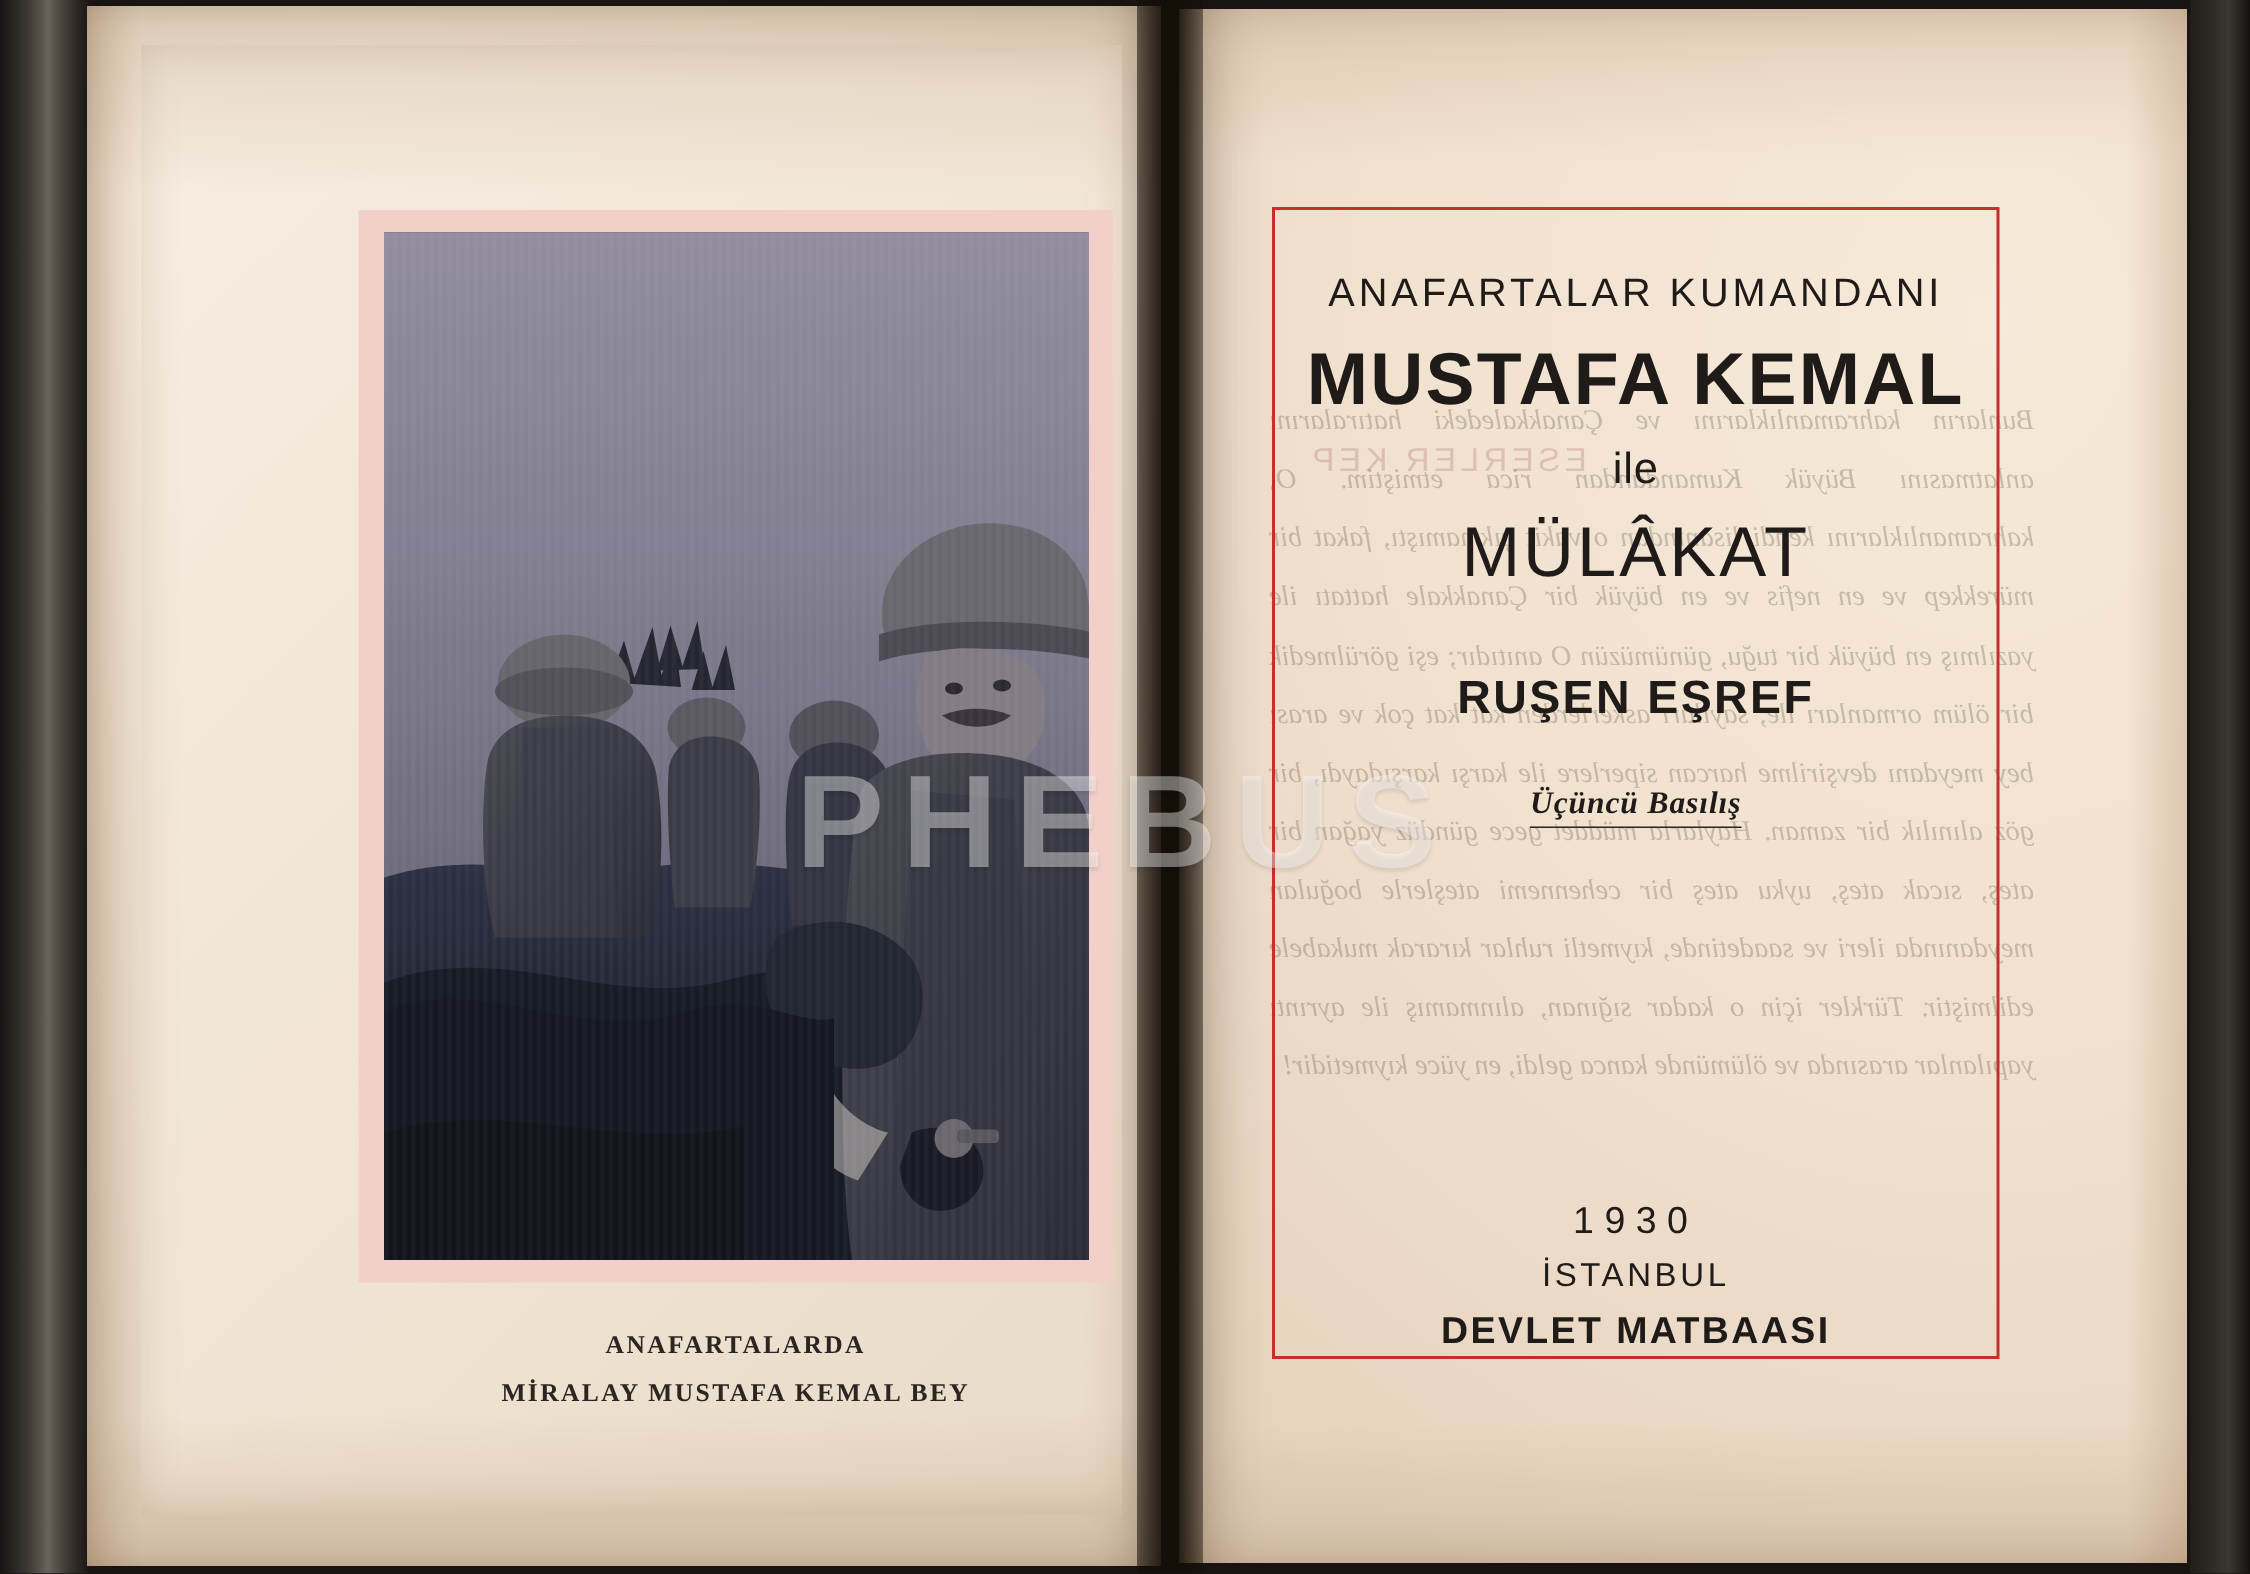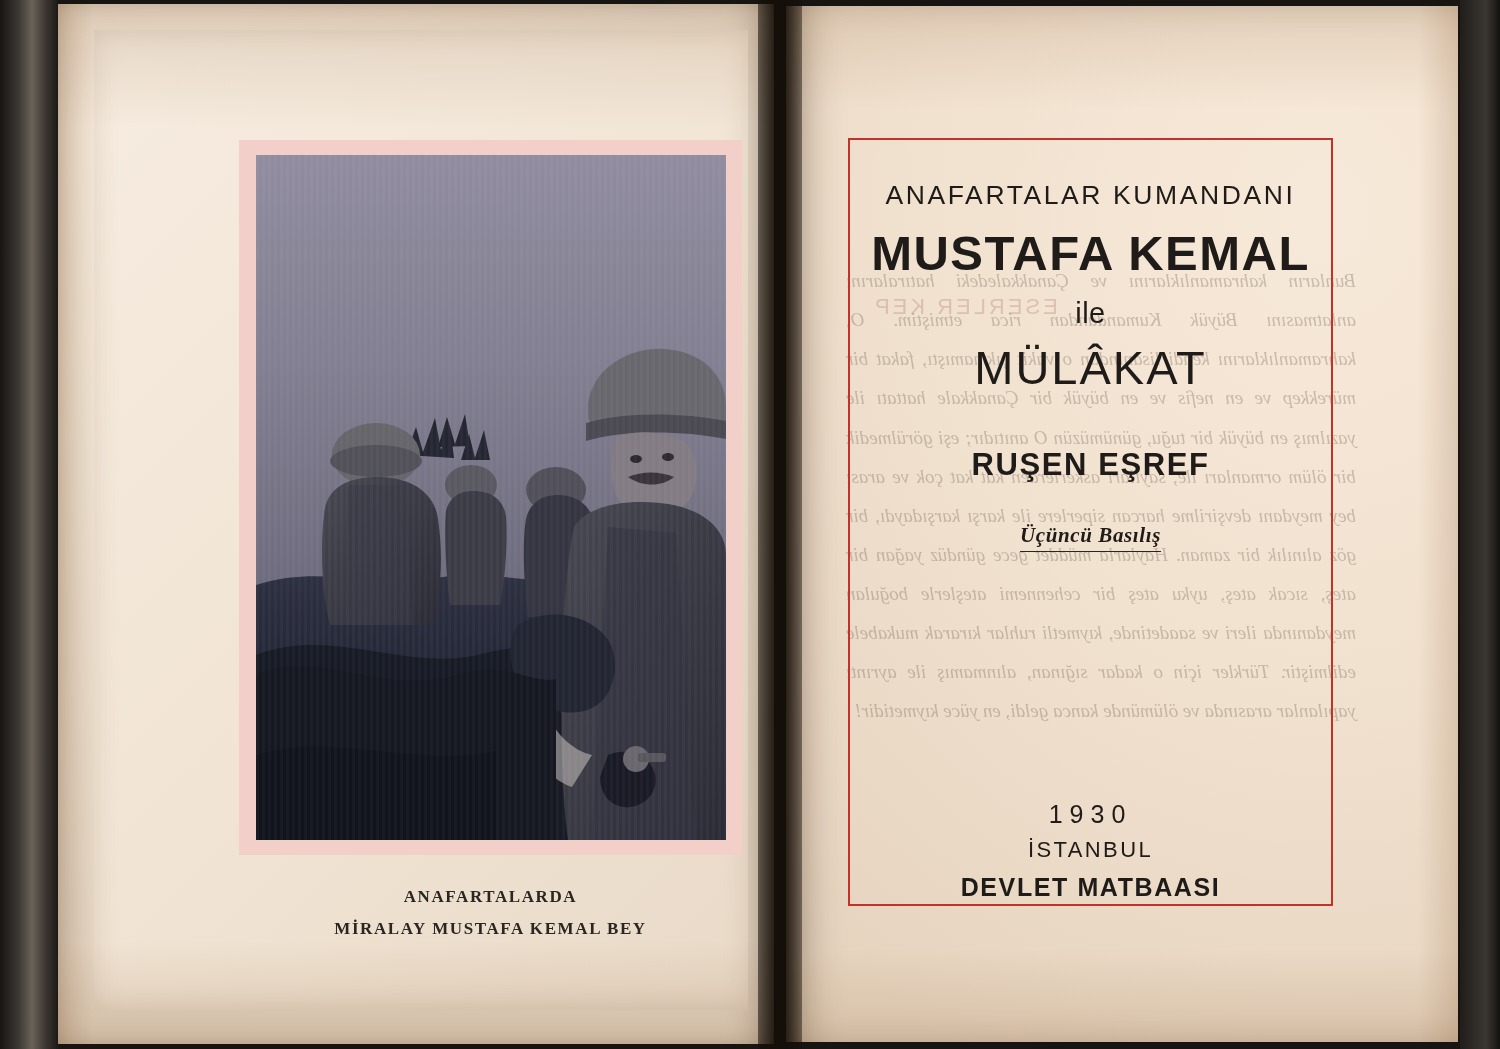--- a/index.html
+++ b/index.html
@@ -400,14 +400,15 @@
       <div class="t-author">RUŞEN EŞREF</div>
       <div><span class="t-edition">Üçüncü Basılış</span></div>
       <div class="t-year">1930</div>
       <div class="t-city">İSTANBUL</div>
       <div class="t-press">DEVLET MATBAASI</div>
     </div>
 
     <div class="corner-mark"></div>
   </div>
 
+  <div class="watermark">PHEBUS</div>
 
 </div>
 
 </body></html>

